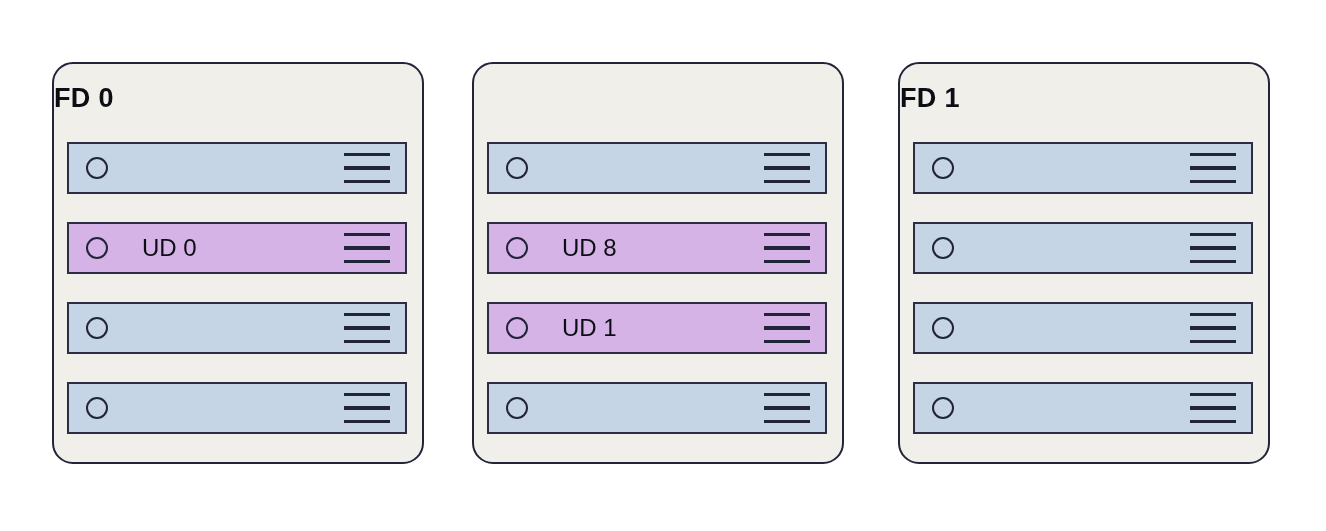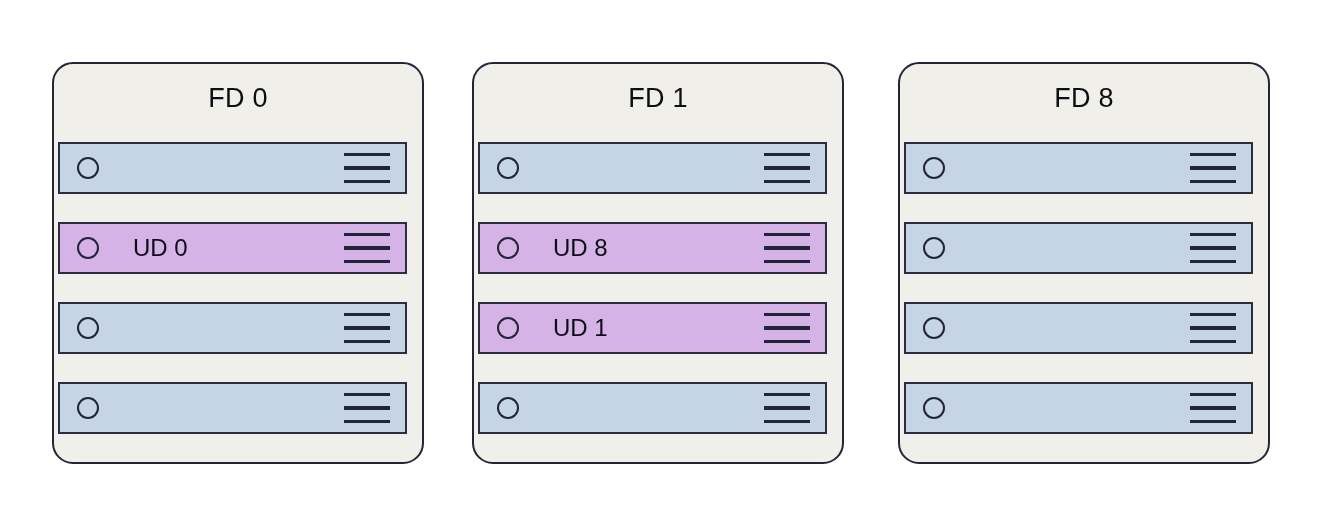--- a/index.html
+++ b/index.html
@@ -35,32 +35,32 @@
 
   .fd-card.card-0 { left: 52px; }
   .fd-card.card-1 { left: 472px; }
   .fd-card.card-2 { left: 898px; }
 
   .fd-title {
     position: absolute;
     top: 17px;
     left: 0;
     right: 0;
-    text-align: center;
     font-size: 27px;
     line-height: 34px;
     color: #0d0d14;
     letter-spacing: 0.3px;
     white-space: nowrap;
+    font-weight: bold;
   }
 
   .rack-list {
     position: absolute;
     top: 78px;
-    left: 4px;
+    left: 13px;
     right: 15px;
   }
 
   .rack-unit {
     position: relative;
     box-sizing: border-box;
     height: 52px;
     margin-bottom: 28px;
     border: 2.5px solid #2b2d42;
     background: #c5d5e5;
@@ -159,106 +159,105 @@
           <span class="vent-line"></span>
           <span class="vent-line"></span>
           <span class="vent-line"></span>
         </span>
       </div>
 
     </div>
   </div>
 
   <div class="fd-card card-1">
+    <div class="rack-list">
+
+      <div class="rack-unit">
+        <span class="led-icon"></span>
+        <span class="rack-label"></span>
+        <span class="vent-icon">
+          <span class="vent-line"></span>
+          <span class="vent-line"></span>
+          <span class="vent-line"></span>
+        </span>
+      </div>
+
+      <div class="rack-unit highlight">
+        <span class="led-icon"></span>
+        <span class="rack-label">UD 8</span>
+        <span class="vent-icon">
+          <span class="vent-line"></span>
+          <span class="vent-line"></span>
+          <span class="vent-line"></span>
+        </span>
+      </div>
+
+      <div class="rack-unit highlight">
+        <span class="led-icon"></span>
+        <span class="rack-label">UD 1</span>
+        <span class="vent-icon">
+          <span class="vent-line"></span>
+          <span class="vent-line"></span>
+          <span class="vent-line"></span>
+        </span>
+      </div>
+
+      <div class="rack-unit">
+        <span class="led-icon"></span>
+        <span class="rack-label"></span>
+        <span class="vent-icon">
+          <span class="vent-line"></span>
+          <span class="vent-line"></span>
+          <span class="vent-line"></span>
+        </span>
+      </div>
+
+    </div>
+  </div>
+
+  <div class="fd-card card-2">
     <div class="fd-title">FD 1</div>
     <div class="rack-list">
 
       <div class="rack-unit">
         <span class="led-icon"></span>
         <span class="rack-label"></span>
         <span class="vent-icon">
           <span class="vent-line"></span>
           <span class="vent-line"></span>
           <span class="vent-line"></span>
         </span>
       </div>
 
-      <div class="rack-unit highlight">
-        <span class="led-icon"></span>
-        <span class="rack-label">UD 8</span>
-        <span class="vent-icon">
-          <span class="vent-line"></span>
-          <span class="vent-line"></span>
-          <span class="vent-line"></span>
-        </span>
-      </div>
-
-      <div class="rack-unit highlight">
-        <span class="led-icon"></span>
-        <span class="rack-label">UD 1</span>
+      <div class="rack-unit">
+        <span class="led-icon"></span>
+        <span class="rack-label"></span>
+        <span class="vent-icon">
+          <span class="vent-line"></span>
+          <span class="vent-line"></span>
+          <span class="vent-line"></span>
+        </span>
+      </div>
+
+      <div class="rack-unit">
+        <span class="led-icon"></span>
+        <span class="rack-label"></span>
         <span class="vent-icon">
           <span class="vent-line"></span>
           <span class="vent-line"></span>
           <span class="vent-line"></span>
         </span>
       </div>
 
       <div class="rack-unit">
         <span class="led-icon"></span>
         <span class="rack-label"></span>
         <span class="vent-icon">
           <span class="vent-line"></span>
           <span class="vent-line"></span>
           <span class="vent-line"></span>
         </span>
       </div>
 
     </div>
   </div>
 
-  <div class="fd-card card-2">
-    <div class="fd-title">FD 8</div>
-    <div class="rack-list">
-
-      <div class="rack-unit">
-        <span class="led-icon"></span>
-        <span class="rack-label"></span>
-        <span class="vent-icon">
-          <span class="vent-line"></span>
-          <span class="vent-line"></span>
-          <span class="vent-line"></span>
-        </span>
-      </div>
-
-      <div class="rack-unit">
-        <span class="led-icon"></span>
-        <span class="rack-label"></span>
-        <span class="vent-icon">
-          <span class="vent-line"></span>
-          <span class="vent-line"></span>
-          <span class="vent-line"></span>
-        </span>
-      </div>
-
-      <div class="rack-unit">
-        <span class="led-icon"></span>
-        <span class="rack-label"></span>
-        <span class="vent-icon">
-          <span class="vent-line"></span>
-          <span class="vent-line"></span>
-          <span class="vent-line"></span>
-        </span>
-      </div>
-
-      <div class="rack-unit">
-        <span class="led-icon"></span>
-        <span class="rack-label"></span>
-        <span class="vent-icon">
-          <span class="vent-line"></span>
-          <span class="vent-line"></span>
-          <span class="vent-line"></span>
-        </span>
-      </div>
-
-    </div>
-  </div>
-
 </div>
 
 </body></html>

